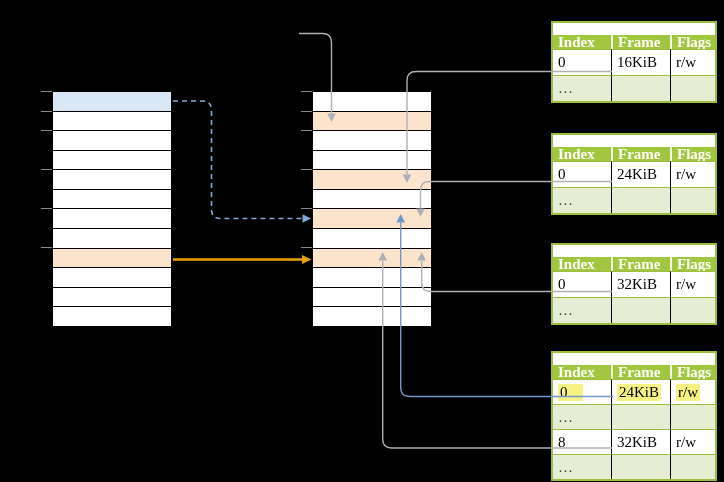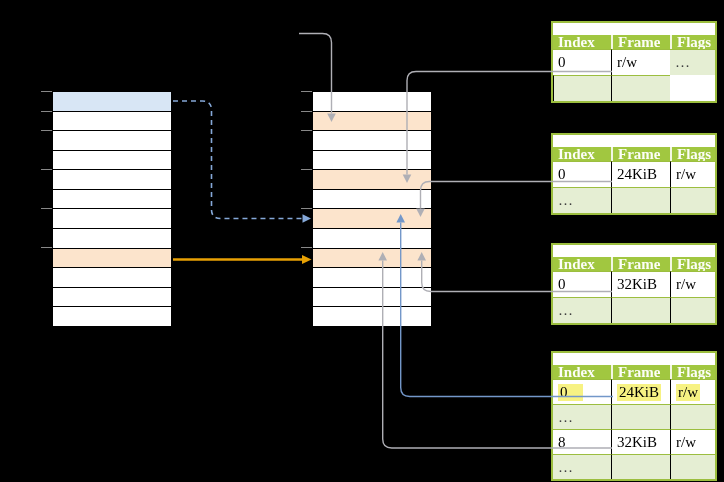--- a/index.html
+++ b/index.html
@@ -87,20 +87,21 @@
       <div class="tick" style="left: 301px; top: 169px;"></div>
       <div class="tick" style="left: 301px; top: 208px;"></div>
       <div class="tick" style="left: 301px; top: 247px;"></div>
     </div>
   <div id="tables">
       <div class="ptable" style="top: 21px; grid-template-rows: 26px repeat(2, 26px);">
         <div class="th">Index</div>
         <div class="th sep">Frame</div>
         <div class="th sep">Flags</div>
         <div class="td">0</div>
+        <div class="td sep">16KiB</div>
         <div class="td sep">r/w</div>
         <div class="td shaded">…</div>
         <div class="td sep shaded"></div>
         <div class="td sep shaded"></div>
       </div>
       <div class="ptable" style="top: 133px; grid-template-rows: 26px repeat(2, 26px);">
         <div class="th">Index</div>
         <div class="th sep">Frame</div>
         <div class="th sep">Flags</div>
         <div class="td">0</div>

